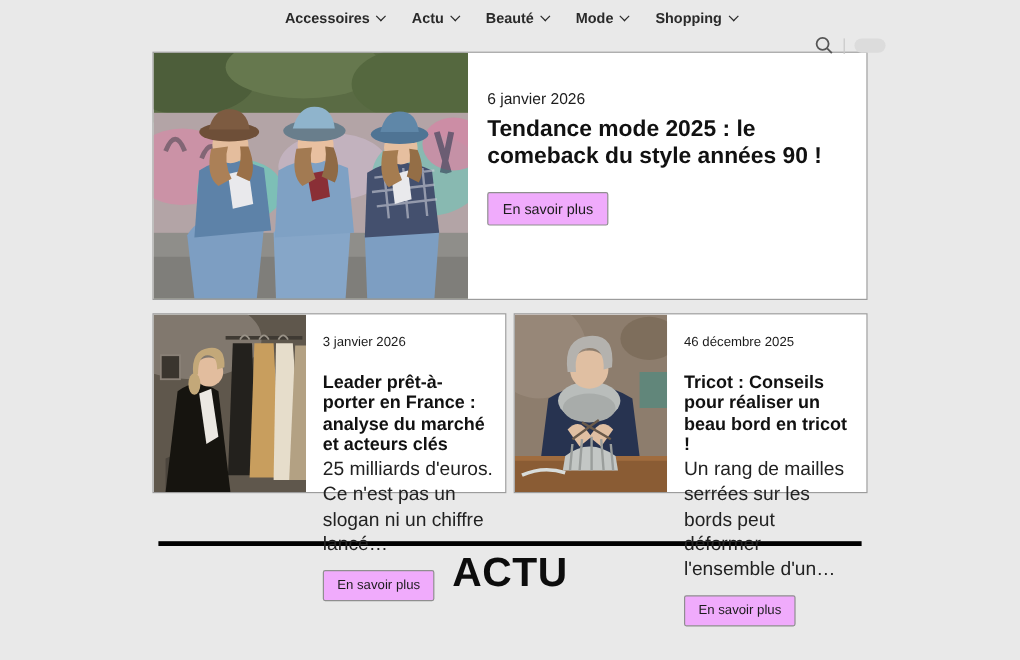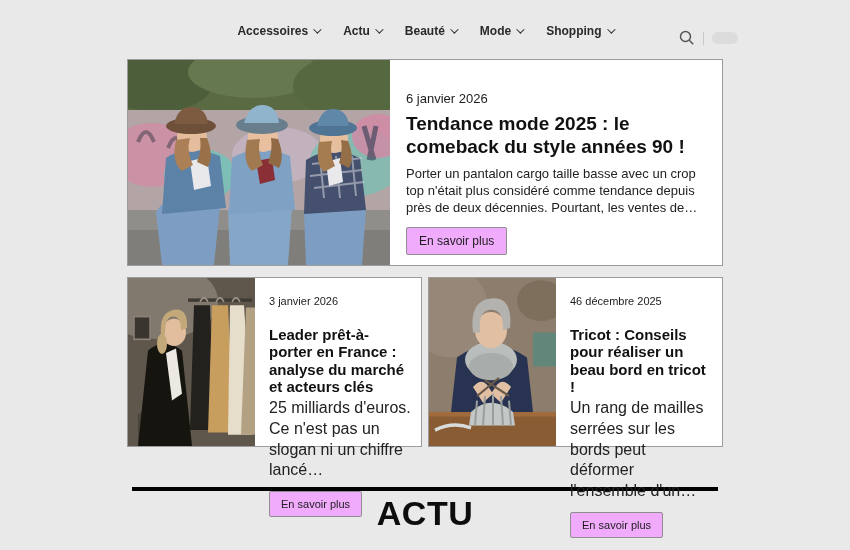--- a/index.html
+++ b/index.html
@@ -14,39 +14,39 @@
     color:#16161b;line-height:1;letter-spacing:-.5px;text-align:left;}
   .logo-line2{font-family:"DejaVu Serif",serif;font-size:30px;font-weight:700;
     color:#16161b;line-height:1;margin-top:-5px;padding-left:6px;text-align:left;}
   .logo-et{color:#d69a33;font-style:italic;font-size:15px;font-weight:600;
     vertical-align:9px;margin-right:0px;}
   .header-actions{position:absolute;top:30px;right:112px;display:flex;align-items:center;gap:8px;}
   .search-btn{width:16px;height:16px;cursor:pointer;}
   .action-divider{width:1px;height:13px;background:#c8c8c8;}
   .theme-toggle{width:26px;height:12px;border-radius:6px;background:#dcdcdc;cursor:pointer;}
   
-  .nav{display:flex;justify-content:center;gap:24px;margin-top:16px;}
+  .nav{display:flex;justify-content:center;gap:24px;margin-top:0;}
   .nav-item{font-size:12px;font-weight:bold;color:#2a2a2a;cursor:pointer;
     display:flex;align-items:center;gap:5px;}
   .chev{width:5px;height:5px;border-right:1.5px solid #2a2a2a;border-bottom:1.5px solid #2a2a2a;
     transform:rotate(45deg) translateY(-2px);display:inline-block;}
   
   .main{width:596px;margin:21px auto 0;}
   .hero-card{display:flex;background:#fff;border:1px solid #9c9c9c;height:207px;box-sizing:border-box;}
   .hero-image{width:262px;flex:none;overflow:hidden;}
   .hero-image svg{display:block;width:100%;height:100%;}
   .hero-content{flex:1;padding:31px 18px 3px 16px;}
   .hero-date{font-size:13px;color:#1c1c1c;}
   .hero-title{font-size:19px;font-weight:bold;line-height:1.2;margin:7px 0 6px;color:#111;}
   .hero-excerpt{font-size:13px;line-height:1.33;color:#222;}
   .btn{display:inline-block;background:#f0abfc;border:1px solid #8f8f8f;border-radius:2px;
     padding:6px 12px;font-size:12px;color:#1c1c1c;cursor:pointer;margin-top:11px;}
   
   .cards-row{display:flex;gap:6px;margin-top:11px;}
-  .card{flex:1;display:flex;background:#fff;border:1px solid #9c9c9c;height:170px;box-sizing:border-box;}
+  .card{flex:1;display:flex;background:#fff;border:1px solid #9c9c9c;height:150px;box-sizing:border-box;}
   .card-image{width:127px;flex:none;overflow:hidden;}
   .card-image svg{display:block;width:100%;height:100%;}
   .card-content{flex:1;padding:17px 10px 0 14px;}
   .card-date{font-size:11px;color:#1c1c1c;}
   .card-title{font-size:15px;font-weight:bold;line-height:1.15;margin:19px 0 3px;color:#111;}
   .card-excerpt{font-size:16px;line-height:1.3;color:#222;}
   .card .btn{padding:6px 11px;font-size:11px;margin-top:10px;}
   
   .section{margin-top:40px;text-align:center;}
   .section-line{height:4px;background:#000;width:586px;margin:0 auto;}
@@ -139,21 +139,20 @@
           <circle cx="206" cy="79" r="14" fill="#e6bf9f"></circle>
           <path d="M191 82 q-4 22 5 30 l11 -6 q-6 -13 -3 -25 z" fill="#a57c50"></path>
           <path d="M220 81 q7 17 1 27 l-10 -5 q4 -12 2 -23 z" fill="#946e46"></path>
           <ellipse cx="205" cy="68" rx="24" ry="8" fill="#4f7494"></ellipse>
           <path d="M189 66 q4 -17 16 -17 q14 0 16 17 z" fill="#5f87a8"></path>
         </svg>
       </div>
       <div class="hero-content">
         <div class="hero-date">6 janvier 2026</div>
         <div class="hero-title">Tendance mode 2025 : le comeback du style années 90 !</div>
-        <div class="hero-excerpt">Porter un pantalon cargo taille basse avec un crop top n'était plus considéré comme tendance depuis près de deux décennies. Pourtant, les ventes de…</div>
         <div class="btn">En savoir plus</div>
       </div>
     </div>
 
     <div class="cards-row">
 
       <div class="card">
         <div class="card-image">
           <svg viewBox="0 0 127 148" preserveAspectRatio="none">
             <rect width="127" height="148" fill="#5f574c"></rect>

